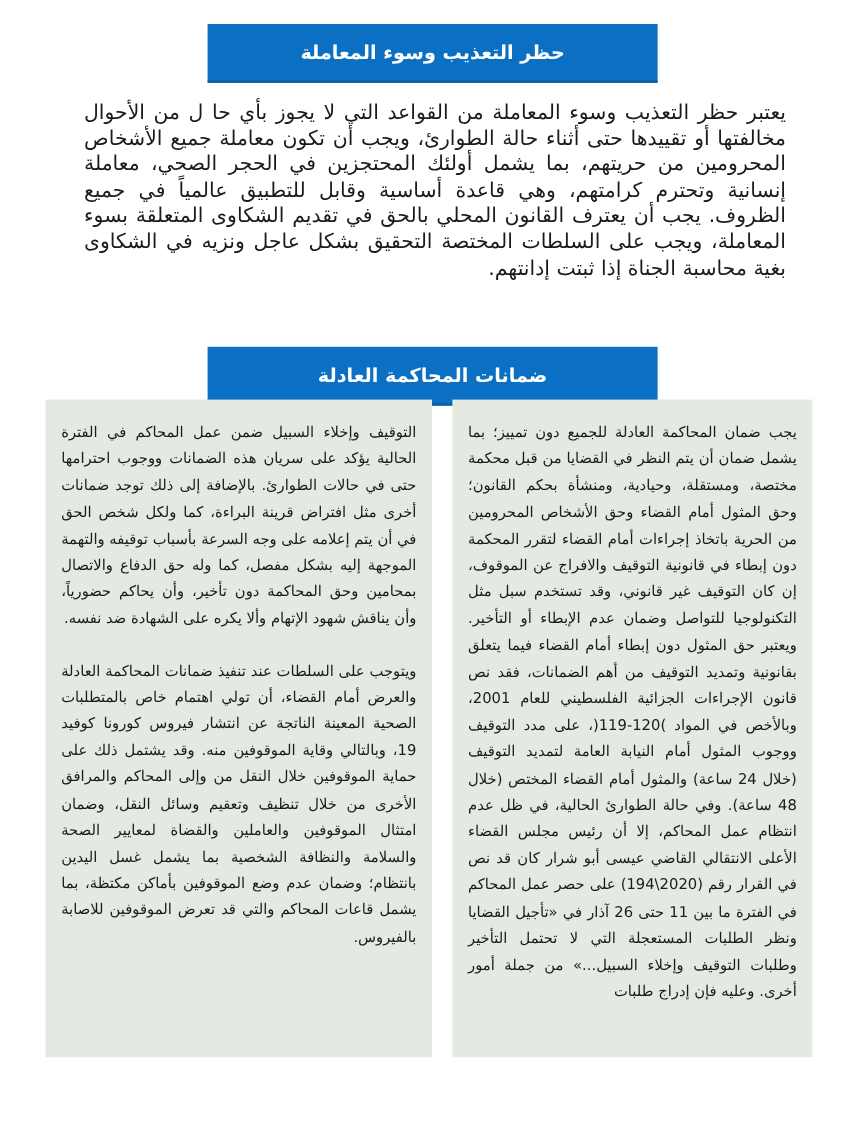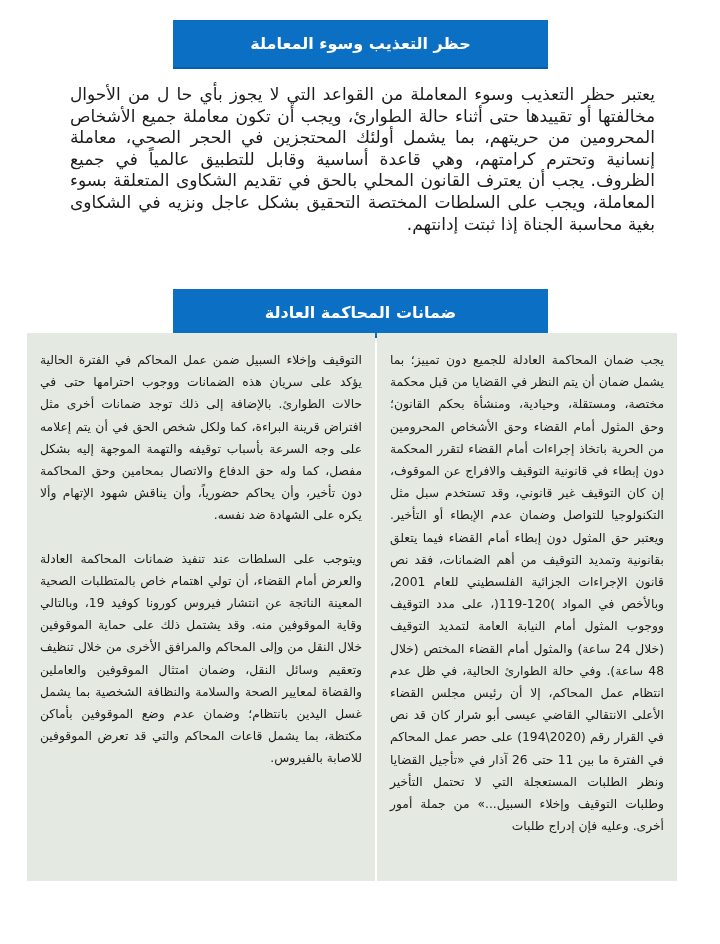--- a/index.html
+++ b/index.html
@@ -22,21 +22,21 @@
     font-size: 17px; line-height: 21.6px;
   }
   .box {
     position: absolute; top: 333px; height: 548px;
     background: #e4e9e1; box-sizing: border-box;
     padding: 16px 13px 10px 13px;
     direction: rtl; text-align: justify;
     font-size: 12.3px; line-height: 22.2px;
   }
   #box-right { left: 377px; width: 300px; }
-  #box-left { left: 27px; width: 348px; }
+  #box-left { left: 38px; width: 322px; }
   .box p { margin: 0 0 21px 0; }
   .box p:last-child { margin-bottom: 0; }
 </style>
 </head>
 <body>
 
 <div id="banner1" class="banner">
   <span>حظر التعذيب وسوء المعاملة</span>
 </div>
 

